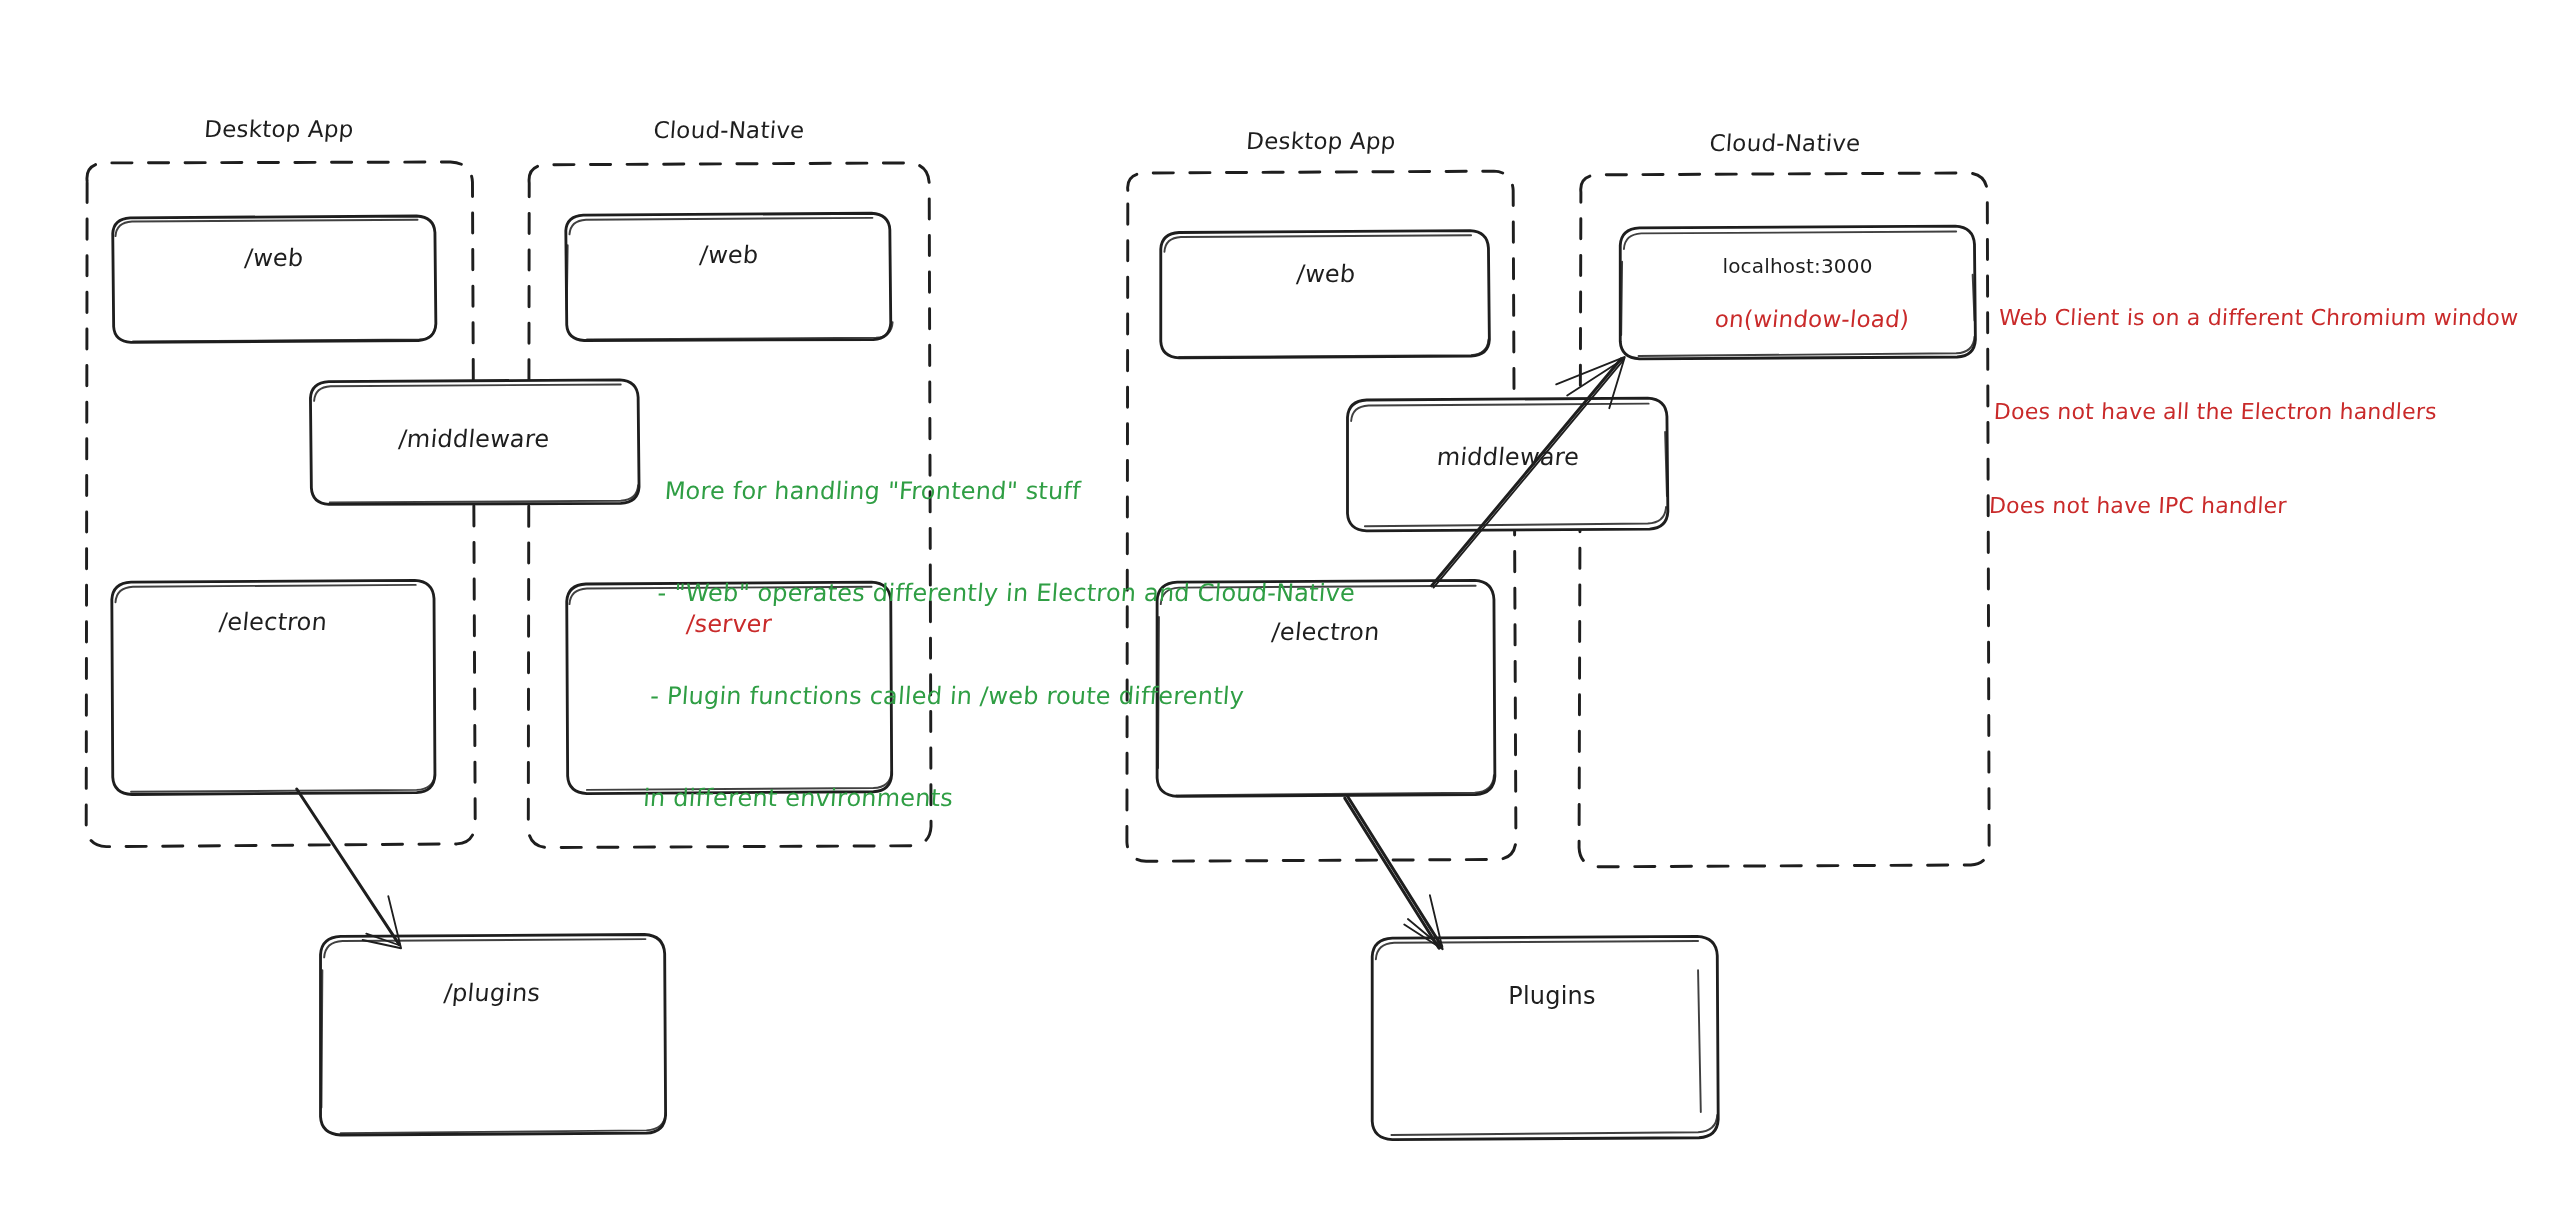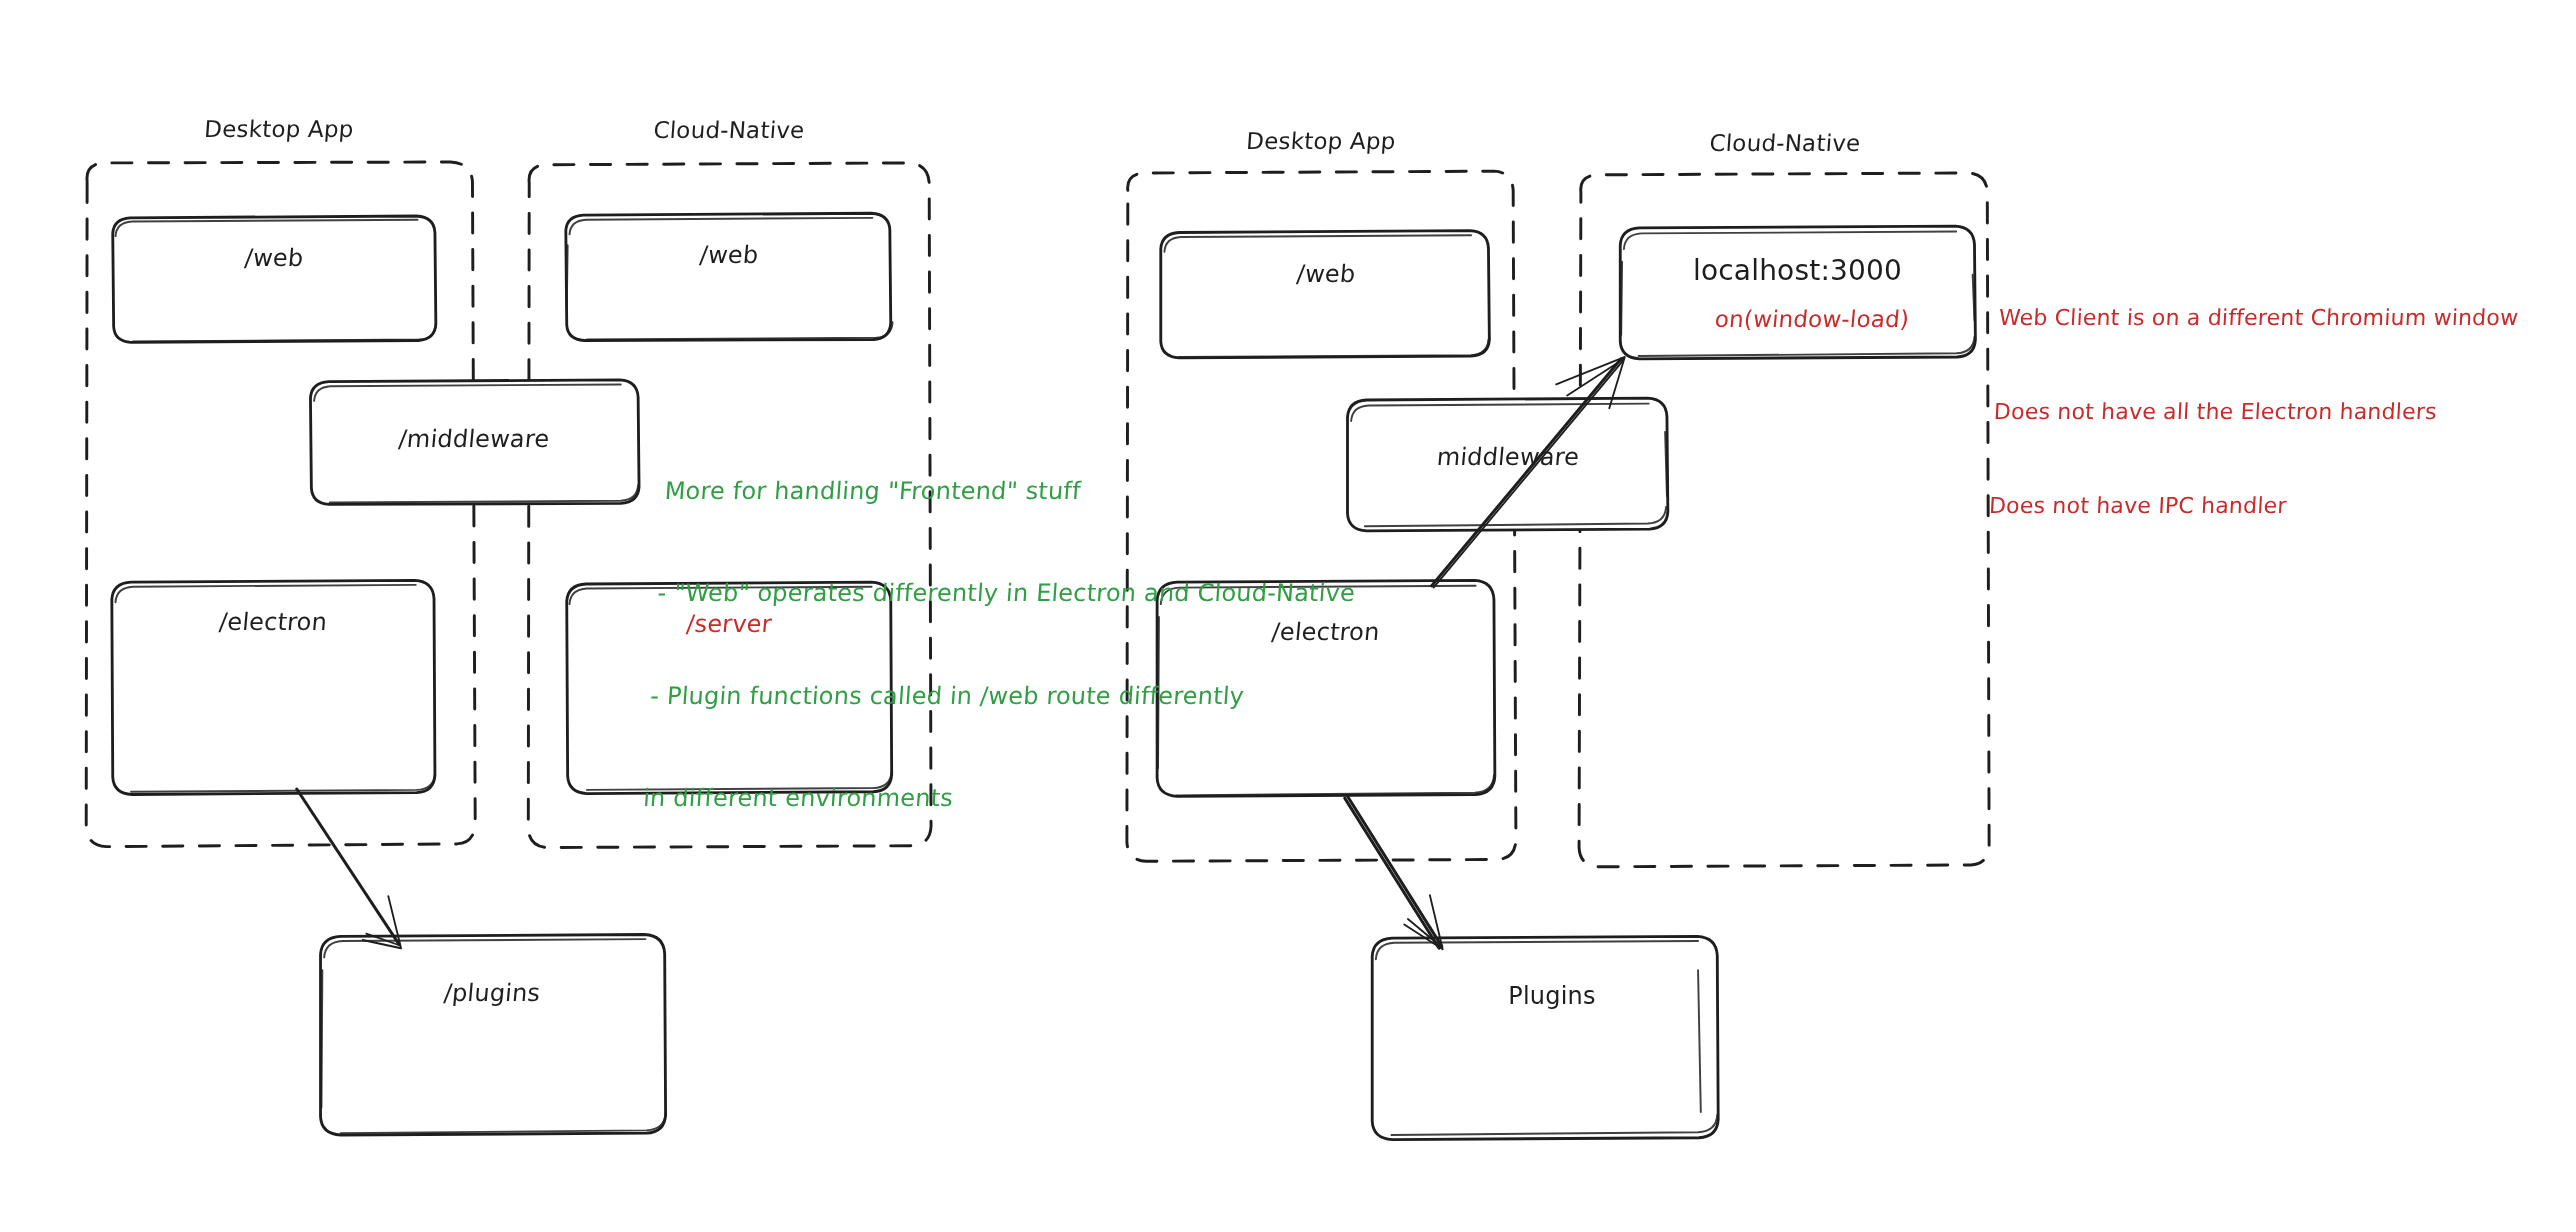--- a/index.html
+++ b/index.html
@@ -224,21 +224,21 @@
     <div>- Plugin functions called in /web route differently</div>
     <div>in different environments</div>
   </div>
 
   <div class="hand-text group-label centered" style="left:1128px; top:126px; width:386px;">Desktop App</div>
 
   <div class="hand-text group-label centered" style="left:1581px; top:128px; width:408px;">Cloud-Native</div>
 
   <div class="hand-text box-label centered" style="left:1161px; top:259px; width:330px;">/web</div>
 
-  <div class="hand-text box-label plain centered" style="left:1620px; top:253px; width:355px; font-size:28px;">localhost:3000</div>
+  <div class="hand-text box-label plain centered" style="left:1620px; top:253px; width:355px; font-size:20px;">localhost:3000</div>
 
   <div class="hand-text label-red centered" style="left:1648px; top:304px; width:328px; font-size:23px;">on(window-load)</div>
 
   <div class="hand-text box-label centered" style="left:1348px; top:442px; width:320px;">middleware</div>
 
   <div class="hand-text box-label centered" style="left:1157px; top:617px; width:337px;">/electron</div>
 
   <div class="hand-text box-label plain centered" style="left:1372px; top:981px; width:360px;">Plugins</div>
 
   <div class="hand-text note-red" style="left:1994px; top:240px; width:568px;">

